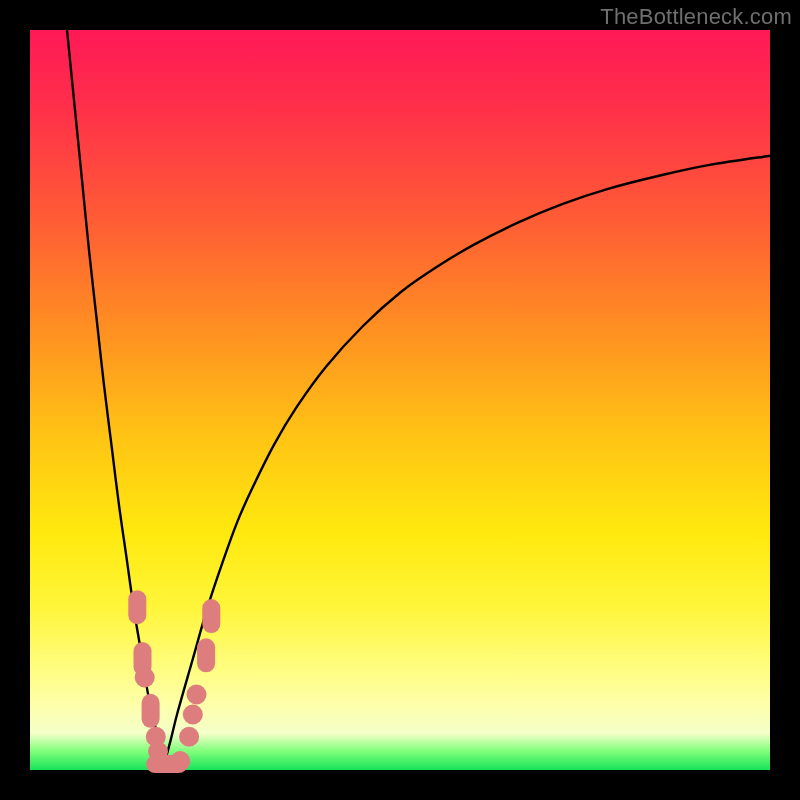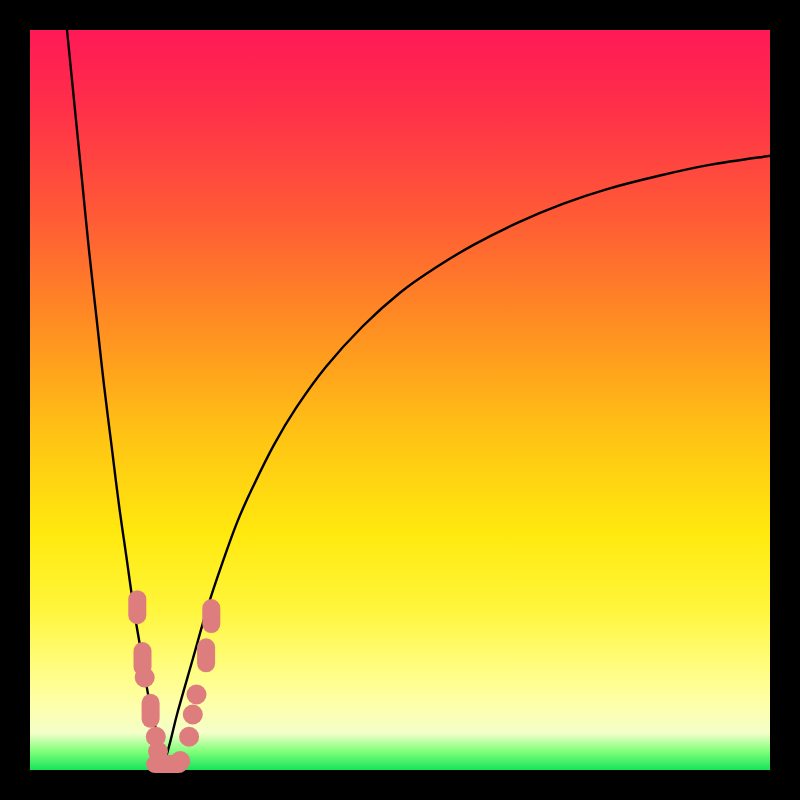--- a/index.html
+++ b/index.html
@@ -69,20 +69,21 @@
   .dot-long {
     fill: #dd7d7d;
     stroke: none;
   }
 </style>
 </head>
 <body>
 
 <div class="frame">
 
+  <div class="watermark">TheBottleneck.com</div>
 
   <div class="plot">
     <svg class="curves" viewBox="0 0 740 740" preserveAspectRatio="none">
       <path id="left-branch" class="curve" d="M 37.00 0.00 C 38.33 13.32, 41.74 47.36, 44.40 74.00 C 47.06 100.64, 49.14 121.36, 51.80 148.00 C 54.46 174.64, 56.54 196.69, 59.20 222.00 C 61.86 247.31, 63.94 264.62, 66.60 288.60 C 69.26 312.58, 71.34 332.56, 74.00 355.20 C 76.66 377.84, 78.74 393.09, 81.40 414.40 C 84.06 435.71, 86.14 453.62, 88.80 473.60 C 91.46 493.58, 93.54 506.75, 96.20 525.40 C 98.86 544.05, 100.94 559.88, 103.60 577.20 C 106.26 594.52, 108.34 605.62, 111.00 621.60 C 113.66 637.58, 115.74 652.01, 118.40 666.00 C 121.06 679.99, 123.80 689.31, 125.80 699.30 C 127.80 709.29, 128.17 714.57, 129.50 721.50 C 130.83 728.43, 132.53 734.85, 133.20 737.78"></path>
       <path id="right-branch" class="curve" d="M 133.20 737.78 C 134.53 732.85, 137.94 720.66, 140.60 710.40 C 143.26 700.14, 144.00 695.45, 148.00 680.80 C 152.00 666.15, 157.47 647.65, 162.80 629.00 C 168.13 610.35, 172.27 594.52, 177.60 577.20 C 182.93 559.88, 187.07 548.12, 192.40 532.80 C 197.73 517.48, 201.87 505.42, 207.20 492.10 C 212.53 478.78, 215.34 472.79, 222.00 458.80 C 228.66 444.81, 236.21 429.05, 244.20 414.40 C 252.19 399.75, 257.08 391.39, 266.40 377.40 C 275.72 363.41, 284.01 351.35, 296.00 336.70 C 307.99 322.05, 319.68 309.32, 333.00 296.00 C 346.32 282.68, 356.68 273.36, 370.00 262.70 C 383.32 252.04, 393.68 245.46, 407.00 236.80 C 420.32 228.14, 429.35 222.59, 444.00 214.60 C 458.65 206.61, 472.42 199.73, 488.40 192.40 C 504.38 185.07, 516.82 179.89, 532.80 173.90 C 548.78 167.91, 559.88 164.16, 577.20 159.10 C 594.52 154.04, 610.35 150.18, 629.00 145.78 C 647.65 141.38, 660.82 138.28, 680.80 134.68 C 700.78 131.08, 729.34 127.40, 740.00 125.80"></path>
       <g id="marker-layer">
           <rect x="98.3" y="560.2" width="18" height="34" rx="9" class="dot-long"></rect>
           <rect x="103.5" y="612.0" width="18" height="34" rx="9" class="dot-long"></rect>
           <circle cx="114.7" cy="647.5" r="10" class="dot"></circle>
           <rect x="111.6" y="663.8" width="18" height="34" rx="9" class="dot-long"></rect>

